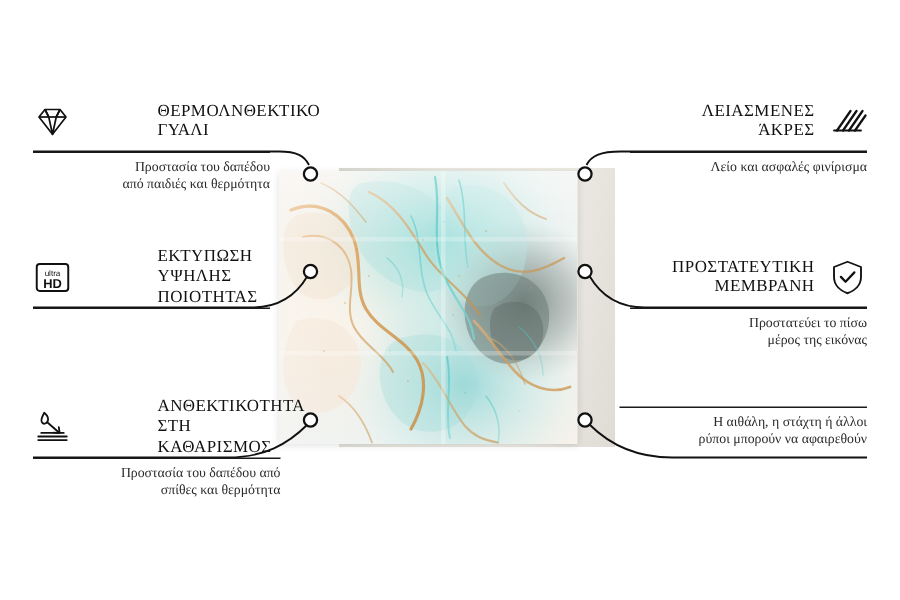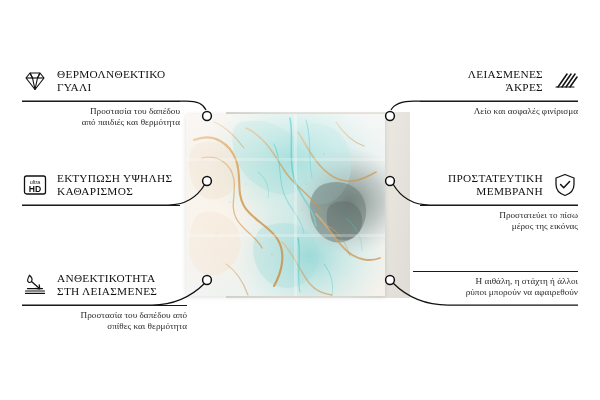--- a/index.html
+++ b/index.html
@@ -24,20 +24,21 @@
   .feature.left .head{justify-content:flex-start;}
   .feature.right .head{justify-content:flex-end;}
   .title{
     font-family:"Liberation Serif", serif;
     font-size:11.3px;
     line-height:13.5px;
     letter-spacing:.3px;
     color:#111;
     font-weight:400;
     white-space:pre-line;
+    margin-left:48px;
   }
   .feature.left .title{text-align:left;}
   .feature.right .title{text-align:right;}
 
   .rule{
     height:0;border-top:1.3px solid #1a1a1a;
     margin-top:3px;
   }
   .desc{
     font-family:"Liberation Serif", serif;
@@ -237,39 +238,39 @@
   </div>
 
   <div class="feature left" style="left:22px;top:168px;width:158px;">
     <div class="head">
       <svg class="icon" viewBox="0 0 26 26">
         <rect x="2.5" y="4" width="21" height="18" rx="2" fill="none" stroke="#111" stroke-width="1.3"></rect>
         <text x="13" y="12" text-anchor="middle" font-family="Liberation Sans, sans-serif" font-size="5.4" fill="#111">ultra</text>
         <text x="13" y="20" text-anchor="middle" font-family="Liberation Sans, sans-serif" font-size="8.6" font-weight="bold" fill="#111">HD</text>
       </svg>
       <div class="title">ΕΚΤΥΠΩΣΗ ΥΨΗΛΗΣ
-ΚΑΘΑΡΙΣΜΟΣ</div>
+ΠΟΙΟΤΗΤΑΣ</div>
     </div>
     <div class="rule"></div>
   </div>
 
   <div class="feature left" style="left:22px;top:268px;width:165px;">
     <div class="head">
       <svg class="icon" viewBox="0 0 26 26">
         <g fill="none" stroke="#111" stroke-width="1.2" stroke-linecap="round" stroke-linejoin="round">
           <path d="M7.5,3.2 C9.8,5.2 10.6,7.4 9.6,9.2 C8.8,10.7 6.9,10.9 6.0,9.7 C5.1,8.5 5.6,6.6 7.5,3.2 Z"></path>
           <path d="M9.5,9.5 L17.5,16.5"></path>
           <path d="M13.8,16.4 L17.8,16.8 L17.2,12.8"></path>
           <path d="M3.5,19 L22.5,19"></path>
           <path d="M3.5,21.4 L22.5,21.4"></path>
           <path d="M5.5,16.6 L20.5,16.6"></path>
         </g>
       </svg>
       <div class="title">ΑΝΘΕΚΤΙΚΟΤΗΤΑ
-ΣΤΗ ΛΕΙΑΣΜΕΝΕΣ</div>
+ΣΤΗ ΚΑΘΑΡΙΣΜΟΣ</div>
     </div>
     <div class="rule"></div>
     <div class="desc">Προστασία του δαπέδου από
 σπίθες και θερμότητα</div>
   </div>
 
   <div class="feature right" style="left:420px;top:168px;width:158px;">
     <div class="head">
       <div class="title">ΠΡΟΣΤΑΤΕΥΤΙΚΗ
 ΜΕΜΒΡΑΝΗ</div>

